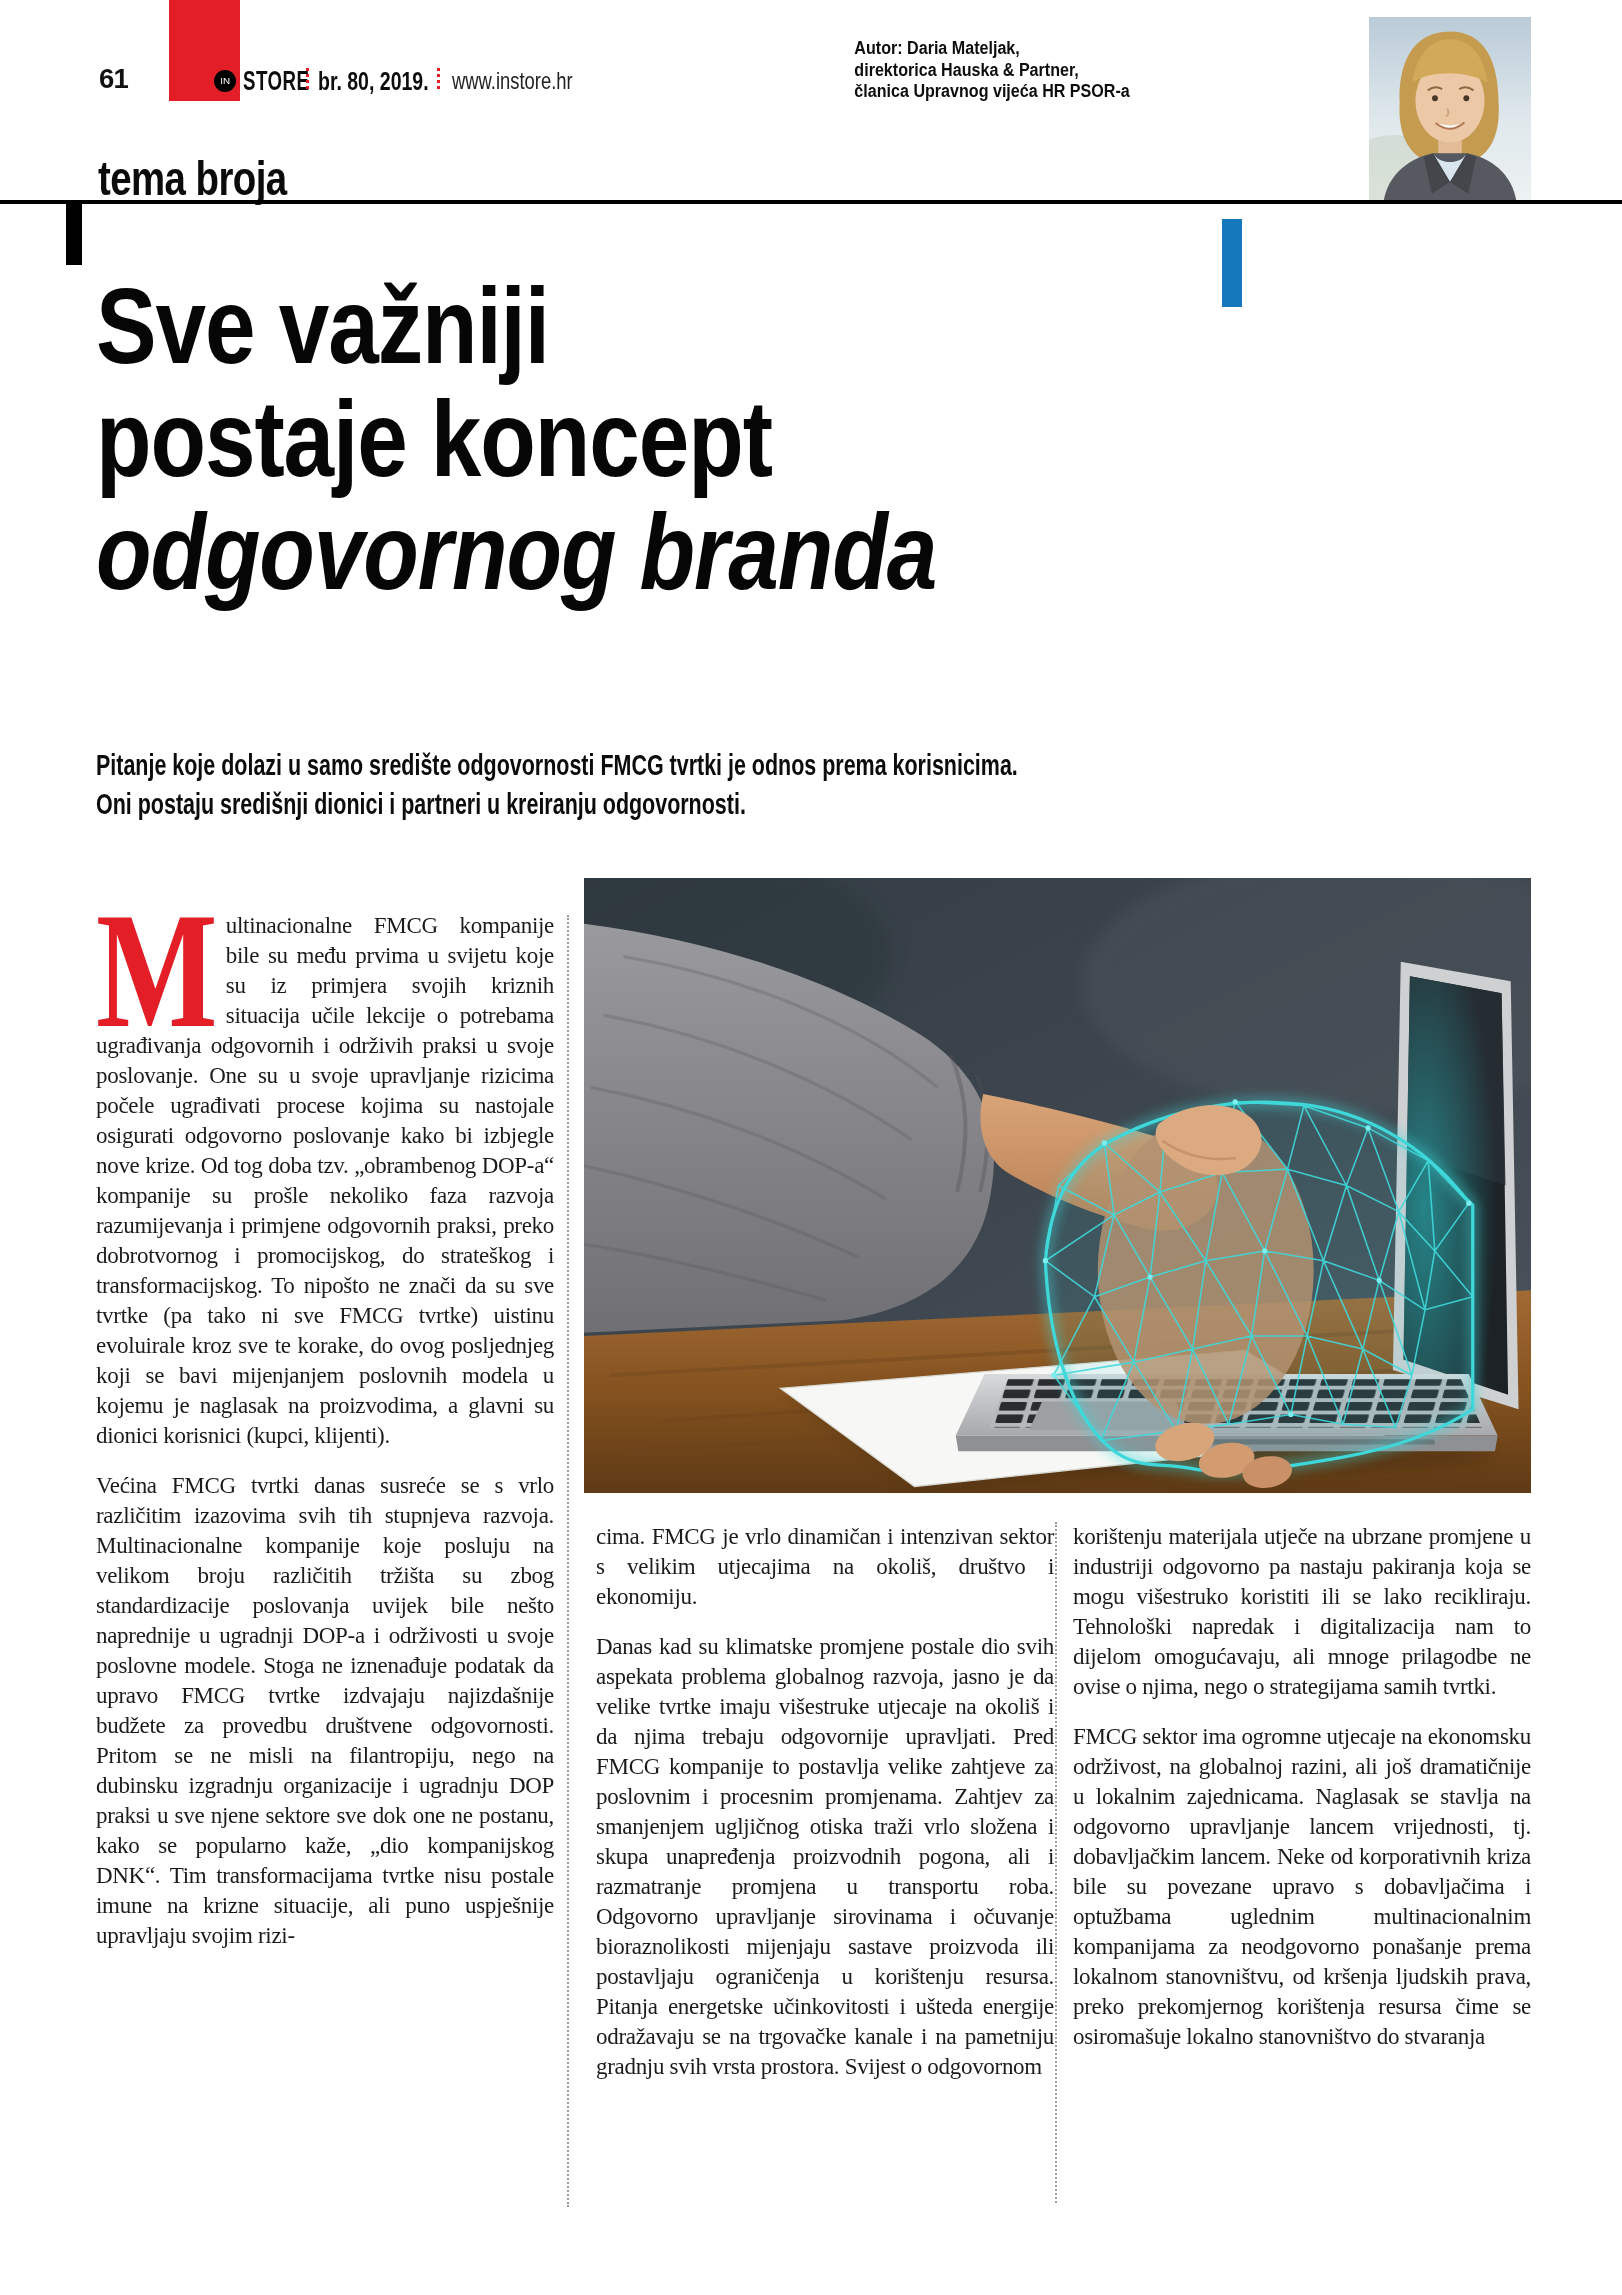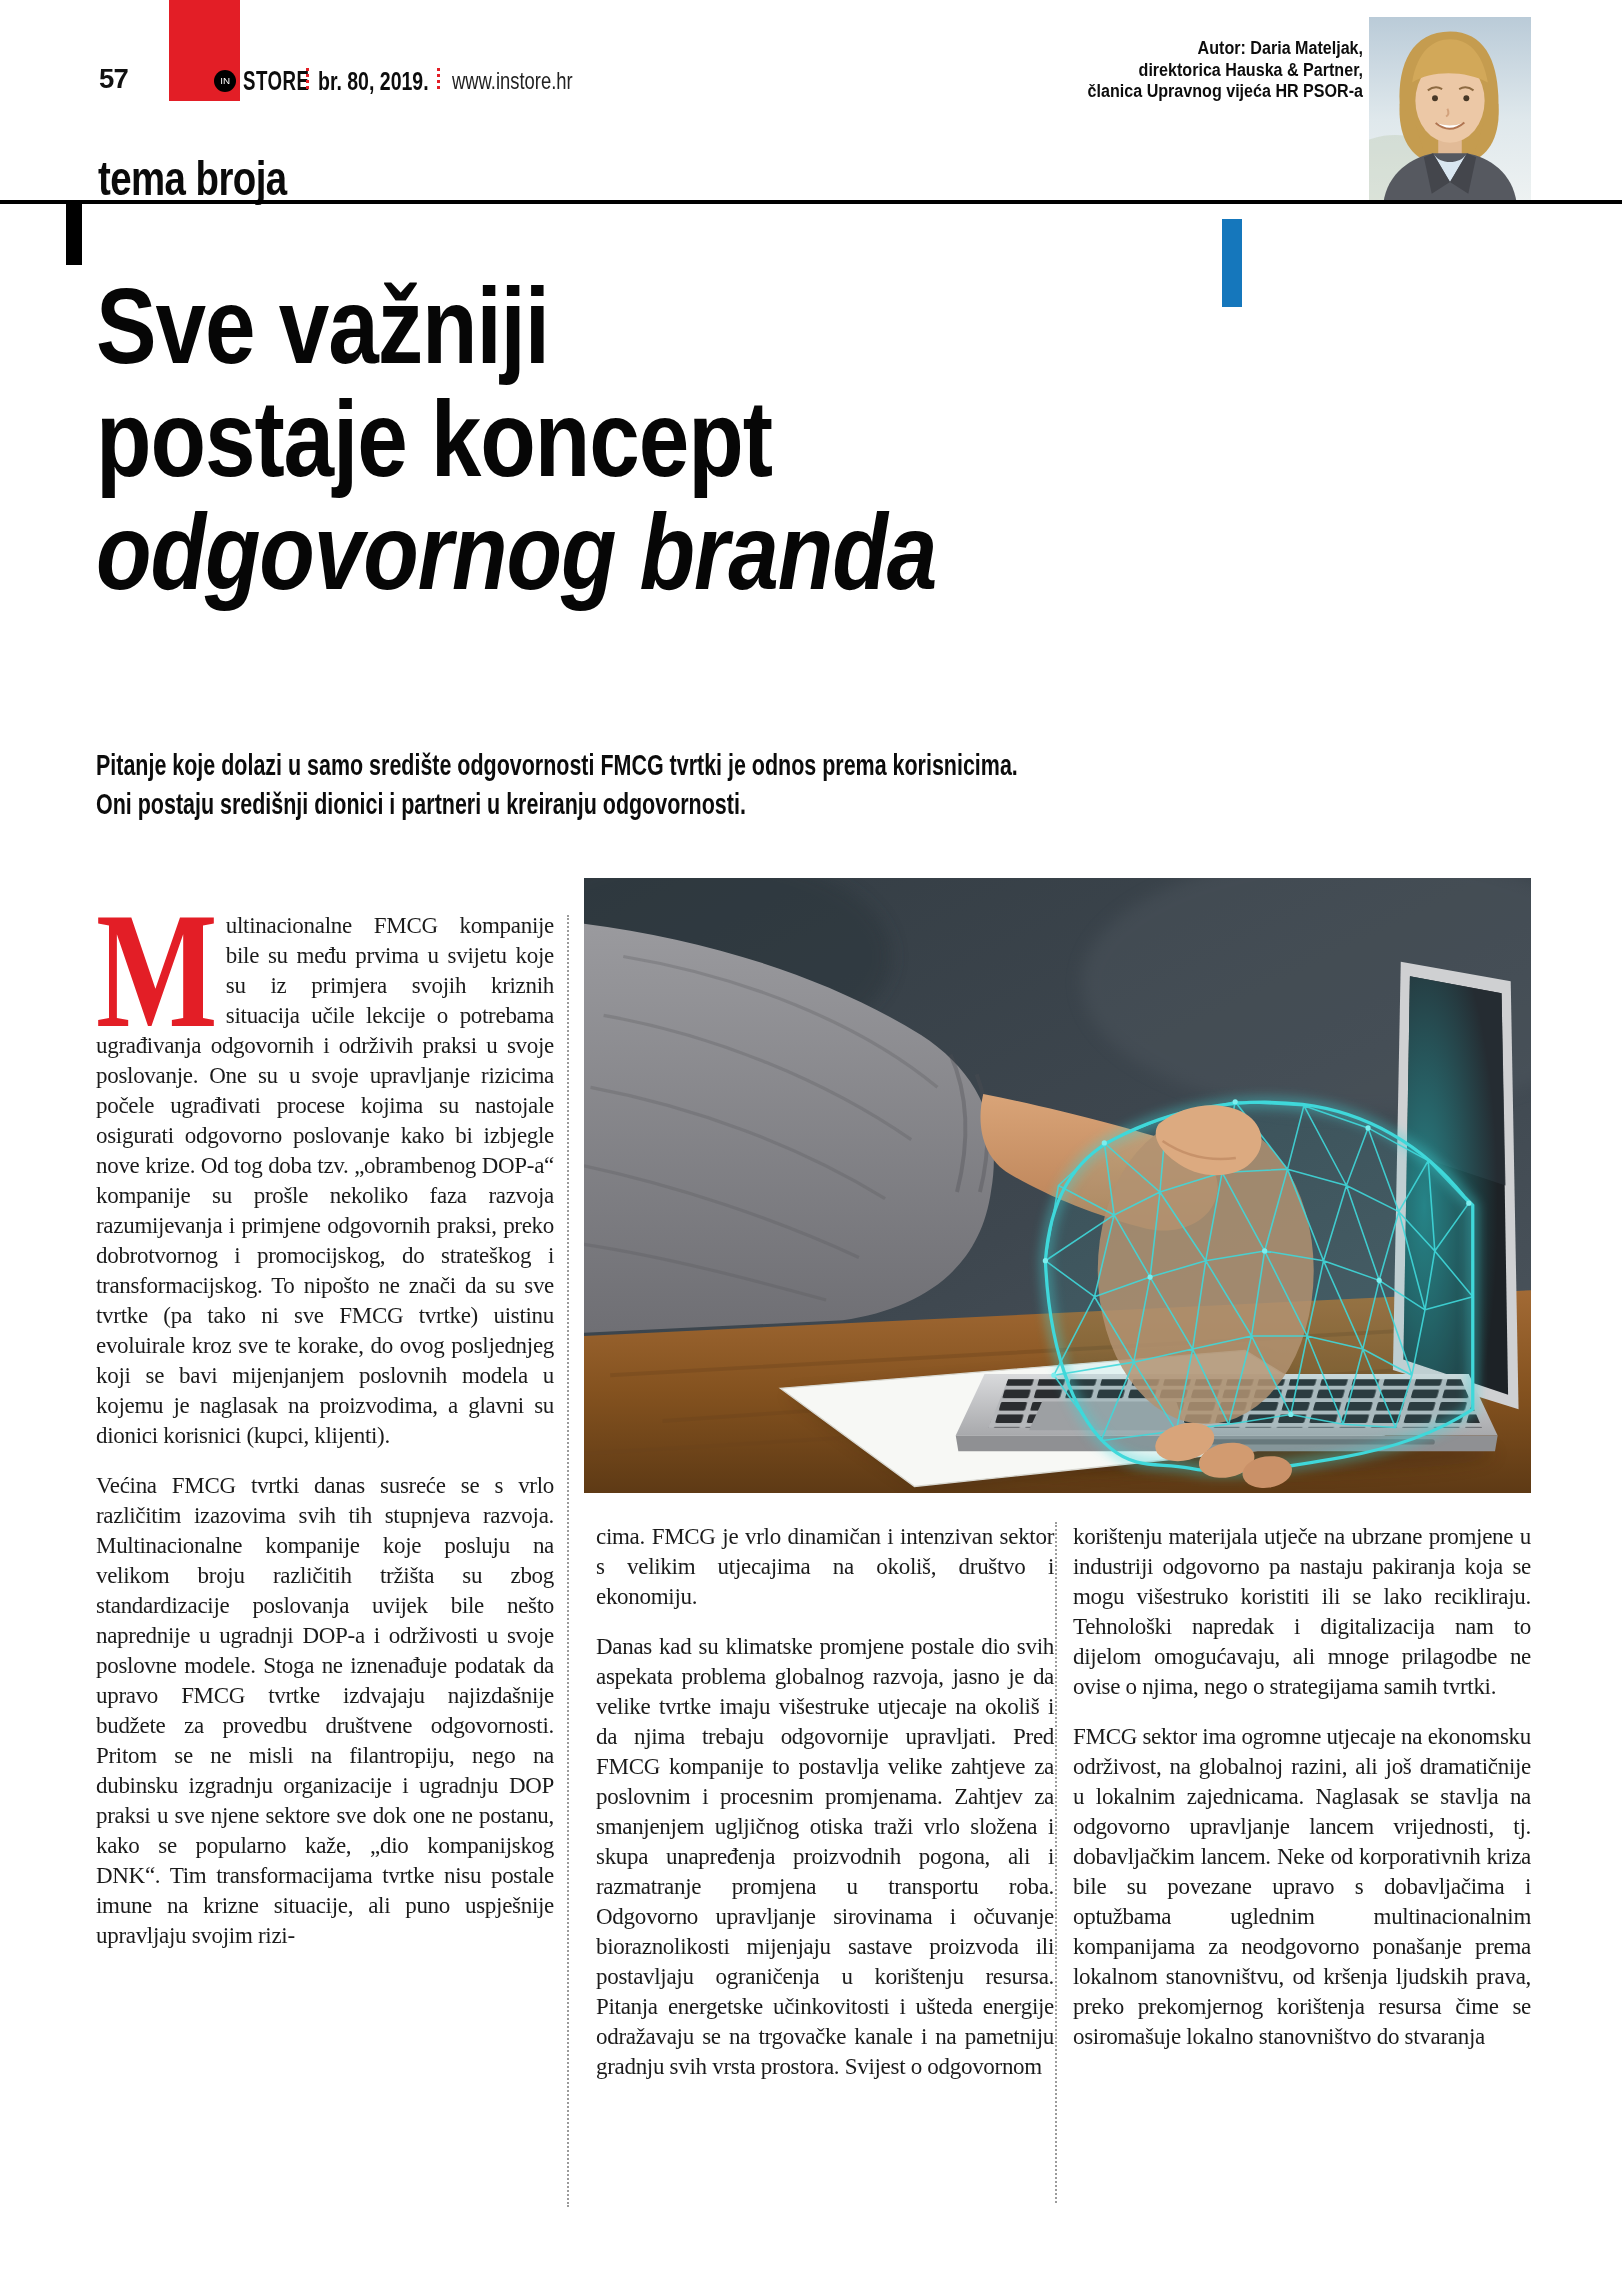--- a/index.html
+++ b/index.html
@@ -15,21 +15,21 @@
              align-items:center;justify-content:center;letter-spacing:0;}
   .masthead{position:absolute;left:243px;top:65px;font-size:27.5px;font-weight:bold;color:#0d0d0d;
             transform:scaleX(.68);transform-origin:0 50%;letter-spacing:0.7px;}
   .vdots-red{position:absolute;width:0;height:21px;border-left:3.3px dotted #e31e26;top:68px;}
   .issue{position:absolute;left:318px;top:67px;font-size:25px;font-weight:bold;color:#0d0d0d;
          transform:scaleX(.78);transform-origin:0 50%;}
   .website{position:absolute;left:452px;top:68px;font-size:23.6px;font-weight:normal;color:#222;
            transform:scaleX(.78);transform-origin:0 50%;}
   .section{position:absolute;left:98px;top:151px;font-size:48px;font-weight:bold;color:#0b0b0b;
            transform:scaleX(.8);transform-origin:0 0;letter-spacing:-0.7px;}
-  .author{position:absolute;left:785px;top:37px;width:578px;text-align:right;
+  .author{position:absolute;left:785px;top:37px;width:578px;text-align:left;
           font-size:18.3px;font-weight:bold;line-height:21.6px;color:#0d0d0d;}
   .author span{display:block;transform:scaleX(.88);transform-origin:100% 50%;}
   .portrait{position:absolute;left:1369px;top:17px;width:162px;height:186px;}
 
   .rule{position:absolute;left:0;top:200px;width:1623px;height:3.9px;background:#000;}
   .rule-tab{position:absolute;left:66px;top:200px;width:16.4px;height:65px;background:#000;}
 
   
   .hauska{position:absolute;left:1222px;top:219px;display:flex;}
   .hauska .bar{width:19.6px;height:88px;background:#1577bc;margin-right:10.5px;}
@@ -64,21 +64,21 @@
 
   
   .photo{position:absolute;left:584px;top:878px;width:947px;height:615px;}
   .photo svg,.portrait svg{display:block;width:100%;height:100%;}
 </style>
 </head>
 <body>
 
 <div class="page">
 
-  <div class="pagenum">57</div>
+  <div class="pagenum">61</div>
   <div class="red-box">
     <div class="in-circle">IN</div>
   </div>
   <div class="masthead">STORE</div>
   <div class="vdots-red" style="left:306px"></div>
   <div class="issue">br. 80, 2019.</div>
   <div class="vdots-red" style="left:437px"></div>
   <div class="website">www.instore.hr</div>
   <div class="section">tema broja</div>
 

